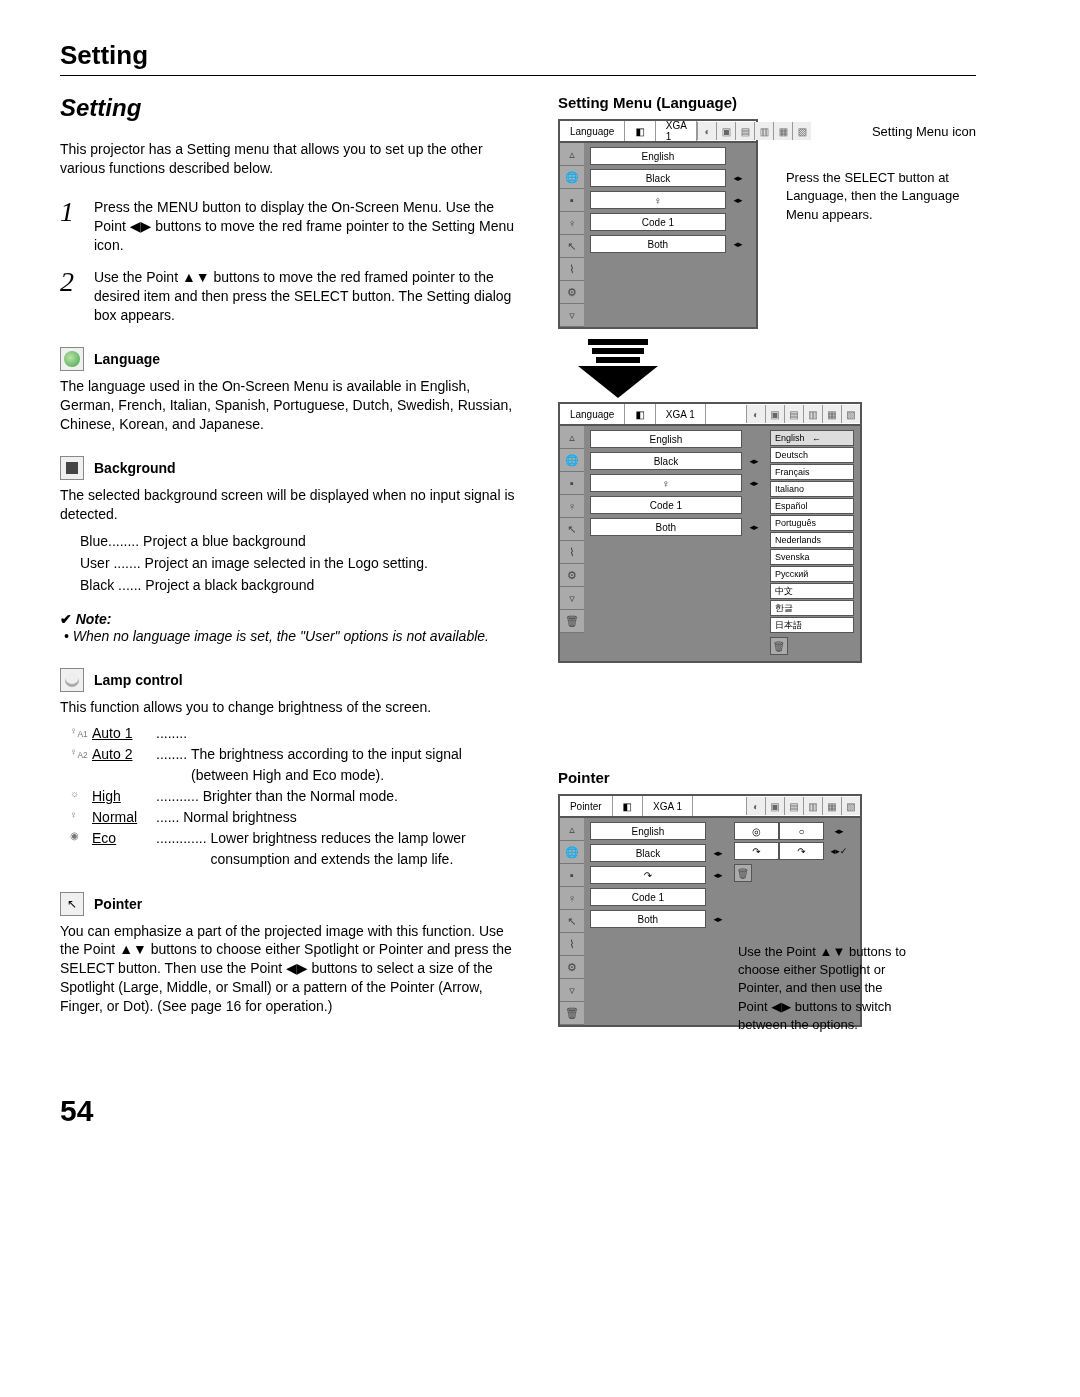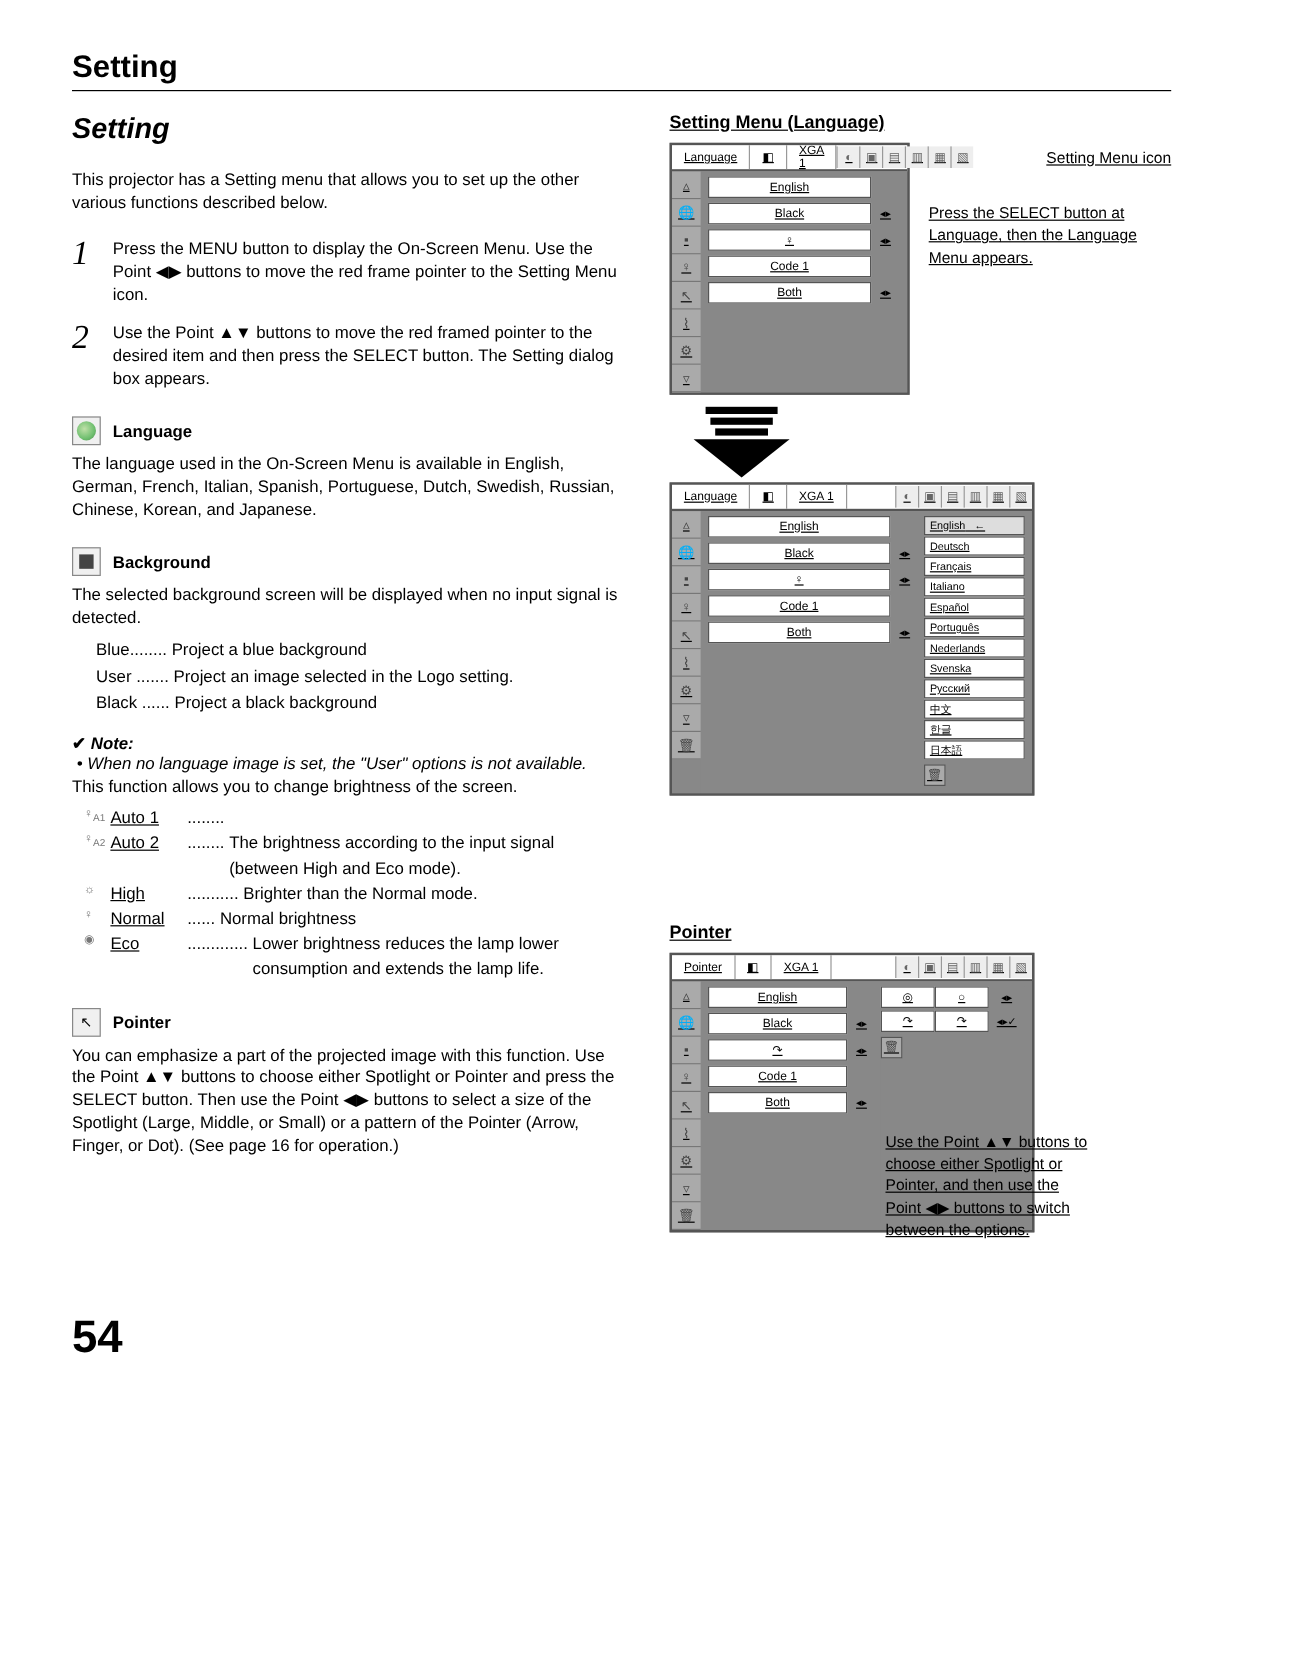--- a/index.html
+++ b/index.html
@@ -29,21 +29,20 @@
   .columns {
     display: flex;
     align-items: flex-start;
   }
   .left-col {
     width: 460px;
     margin-right: 40px;
   }
   .right-col {
     width: 420px;
-    text-decoration: underline;
   }
   .subtitle {
     font-size: 24px;
     font-weight: bold;
     font-style: italic;
     margin: 0 0 18px 0;
   }
   .intro {
     margin-bottom: 20px;
     line-height: 1.35;
@@ -235,21 +234,21 @@
   }
   .ptr-trash {
     background: #aaa;
     border: 1px solid #555;
     width: 16px; height: 16px;
     display: flex; align-items:center; justify-content:center;
     font-size: 10px; color: #444;
     margin-top: 4px;
   }
   .pagenum {
-    font-size: 38px;
+    font-size: 30px;
     font-weight: bold;
     margin-top: 60px;
   }
   .flex-start-row { display: flex; align-items: flex-start; }
 </style>
 </head>
 <body>
 
 <div class="page">
   <div class="header-title">Setting</div>
@@ -295,20 +294,26 @@
             <span>Project an image selected in the Logo setting.</span>
           </div>
         <div class="row">
             <span class="term"><span>Black</span><span> ......</span> </span>
             <span>Project a black background</span>
           </div>
       </div>
       <div class="note-head">Note:</div>
       <div class="note-body">• When no language image is set, the "User" options is not available.</div>
 
+      <div class="icon-row">
+        <div class="icon-box">
+            <div class="icon-lamp"></div>
+          </div>
+        <div class="icon-title">Lamp control</div>
+      </div>
       <div class="para">This function allows you to change brightness of the screen.</div>
       <div class="lamp-list">
         <div class="lrow"><span class="ico">♀<sub>A1</sub></span><span class="lab">Auto 1</span><span> ........</span>&nbsp;</div>
         <div class="lrow"><span class="ico">♀<sub>A2</sub></span><span class="lab">Auto 2</span><span> ........</span>&nbsp;<span class="desc">The brightness according to the input signal (between High and Eco mode).</span></div>
         <div class="lrow"><span class="ico">☼</span><span class="lab">High</span><span> ...........</span>&nbsp;<span class="desc">Brighter than the Normal mode.</span></div>
         <div class="lrow"><span class="ico">♀</span><span class="lab">Normal</span><span>  ......</span>&nbsp;<span class="desc">Normal brightness</span></div>
         <div class="lrow"><span class="ico">◉</span><span class="lab">Eco</span><span>.............</span>&nbsp;<span class="desc">Lower brightness reduces the lamp lower consumption and extends the lamp life.</span></div>
       </div>
 
       <div class="icon-row">
@@ -369,21 +374,21 @@
                     <div class="menu-arrows"></div>
                   </div>
                 <div class="menu-row">
                     <div class="menu-cell">Both</div>
                     <div class="menu-arrows">◂▸</div>
                   </div>
               </div>
             </div>
           </div>
         </div>
-        <div style="flex:1; padding-left:8px">
+        <div style="flex:1; padding-left:20px">
           <div class="right-annot" style="margin-top:4px;margin-bottom:28px;text-align:right">Setting Menu icon</div>
           <div class="right-annot">Press the SELECT button at Language, then the Language Menu appears.</div>
         </div>
       </div>
 
       <div class="big-arrow">
         <div class="bars">
             <div></div>
             <div></div>
             <div></div>

